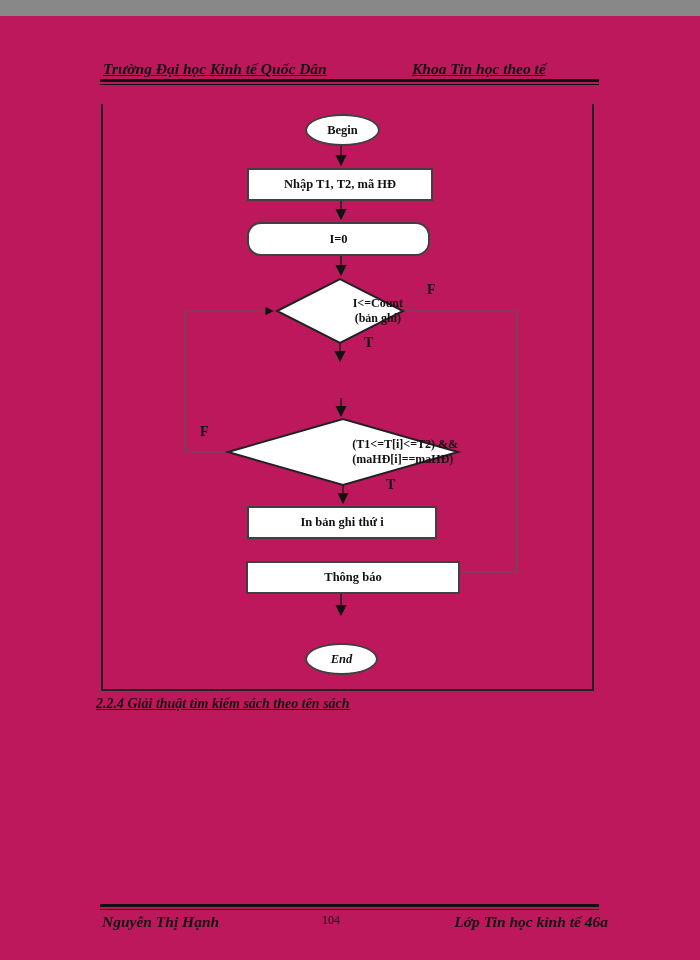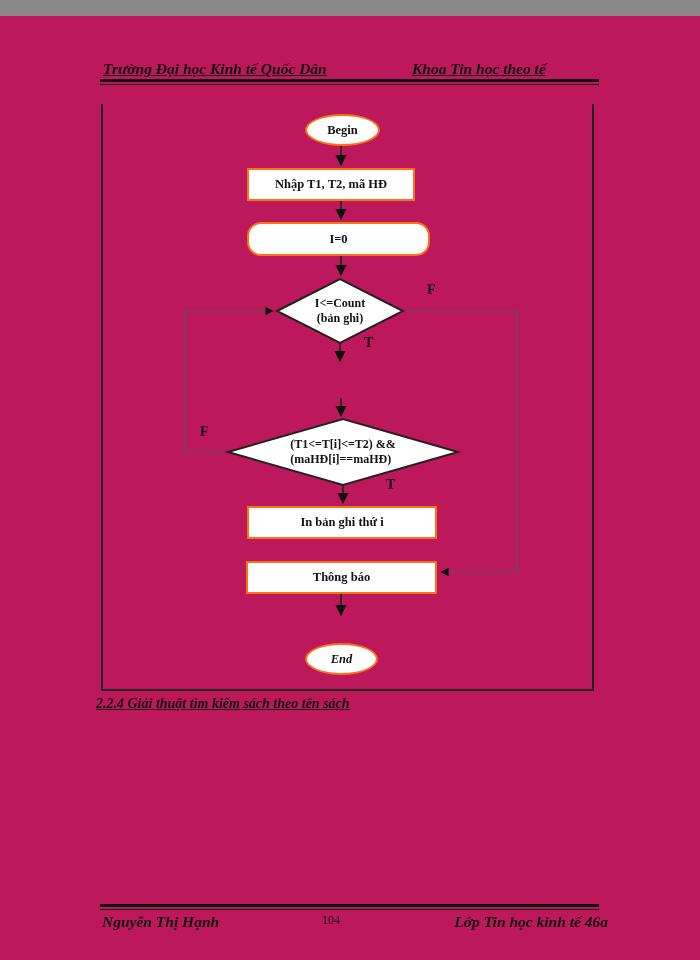--- a/index.html
+++ b/index.html
@@ -15,27 +15,27 @@
   .page-num{font-size:12px;font-weight:normal;font-style:normal;}
   .rule-thick{height:3px;background:#111;}
   .rule-thin{height:1px;background:#111;}
   
   .frame{
     border-left:2px solid #222;border-right:2px solid #222;border-bottom:2px solid #222;
     box-sizing:border-box;
   }
   
   .node{
-    position:absolute;box-sizing:border-box;border:2px solid #f97316;background:#fff;
+    position:absolute;box-sizing:border-box;border:2px solid #404040;background:#fff;
     display:flex;align-items:center;justify-content:center;
     font-size:12.5px;font-weight:bold;white-space:nowrap;
   }
   .ellipse{border-radius:50%;}
   .dtext{
-    position:absolute;display:flex;align-items:center;justify-content:center;
+    position:absolute;display:flex;align-items:center;justify-content:flex-end;
     font-size:12px;font-weight:bold;line-height:15px;text-align:center;white-space:nowrap;
   }
   .dtext.left-align{text-align:left;}
   .branch-lbl{
     position:absolute;font-size:14px;font-weight:bold;
   }
   .caption{
     position:absolute;font-size:14px;font-weight:bold;font-style:italic;
     text-decoration:underline;white-space:nowrap;
   }
@@ -75,21 +75,21 @@
     <polyline points="403,295 517,295 517,556 441,556" stroke="#555" stroke-width="1.2" fill="none" marker-end="url(#arr)"></polyline>
 
     <polygon points="277,295 340,263 403,295 340,327" fill="#fff" stroke="#222" stroke-width="2"></polygon>
     <polygon points="228,436 343,403 458,436 343,469" fill="#fff" stroke="#222" stroke-width="2"></polygon>
   </svg>
 
   <div class="node ellipse" style="left:305px;top:98px;width:75px;height:32px;">
     <span>Begin</span>
   </div>
 
-  <div class="node" style="left:247px;top:152px;width:168px;height:33px;">
+  <div class="node" style="left:247px;top:152px;width:186px;height:33px;">
     <span>Nhập T1, T2, mã HĐ</span>
   </div>
 
   <div class="node" style="left:247px;top:206px;width:183px;height:34px;border-radius:14px;">
     <span>I=0</span>
   </div>
 
   <div class="dtext" style="left:277px;top:265px;width:126px;height:60px;">
     <div>
       <div>I&lt;=Count</div>
@@ -102,21 +102,21 @@
     <div>
       <div>(T1&lt;=T[i]&lt;=T2)  &amp;&amp;</div>
       <div>(maHĐ[i]==maHĐ)</div>
     </div>
   </div>
 
   <div class="node" style="left:247px;top:490px;width:190px;height:33px;">
     <span>In bản ghi thứ i</span>
   </div>
 
-  <div class="node" style="left:246px;top:545px;width:191px;height:33px;">
+  <div class="node" style="left:246px;top:545px;width:214px;height:33px;">
     <span>Thông báo</span>
   </div>
 
   <div class="node ellipse" style="left:305px;top:627px;width:73px;height:32px;font-style:italic;">
     <span>End</span>
   </div>
 
   <div class="branch-lbl" style="left:427px;top:266px;">F</div>
   <div class="branch-lbl" style="left:364px;top:319px;">T</div>
   <div class="branch-lbl" style="left:200px;top:408px;">F</div>

